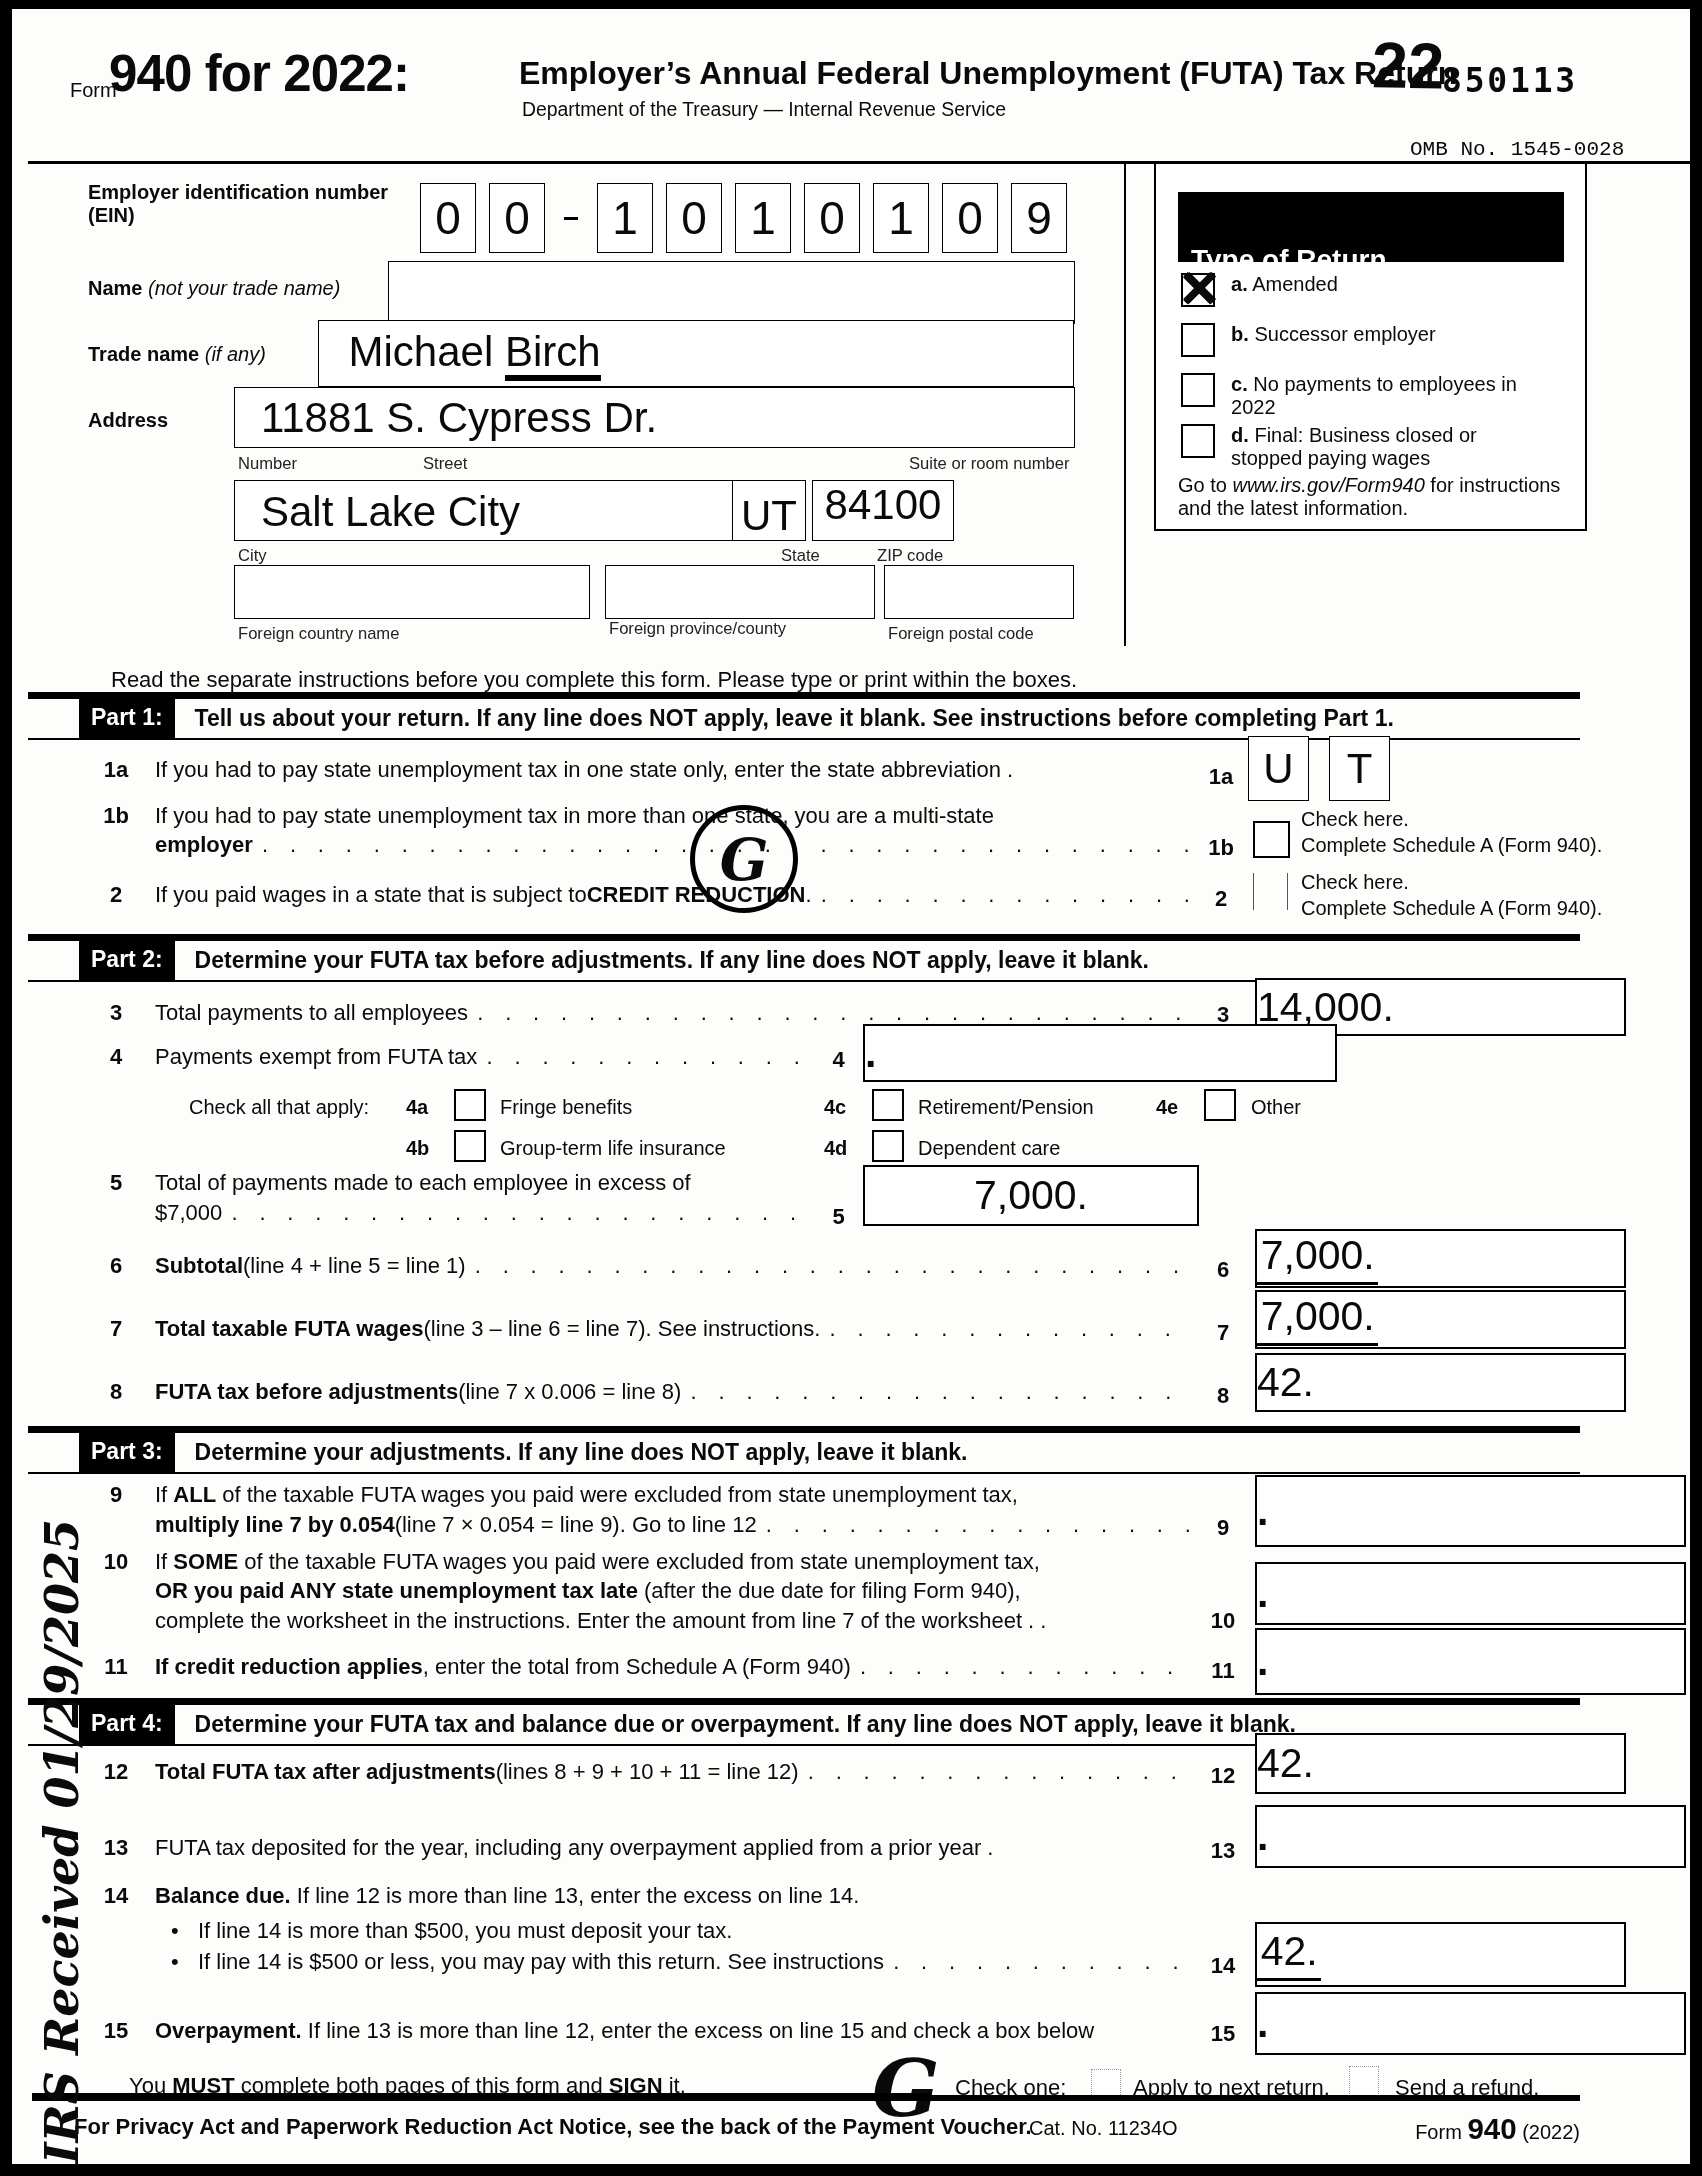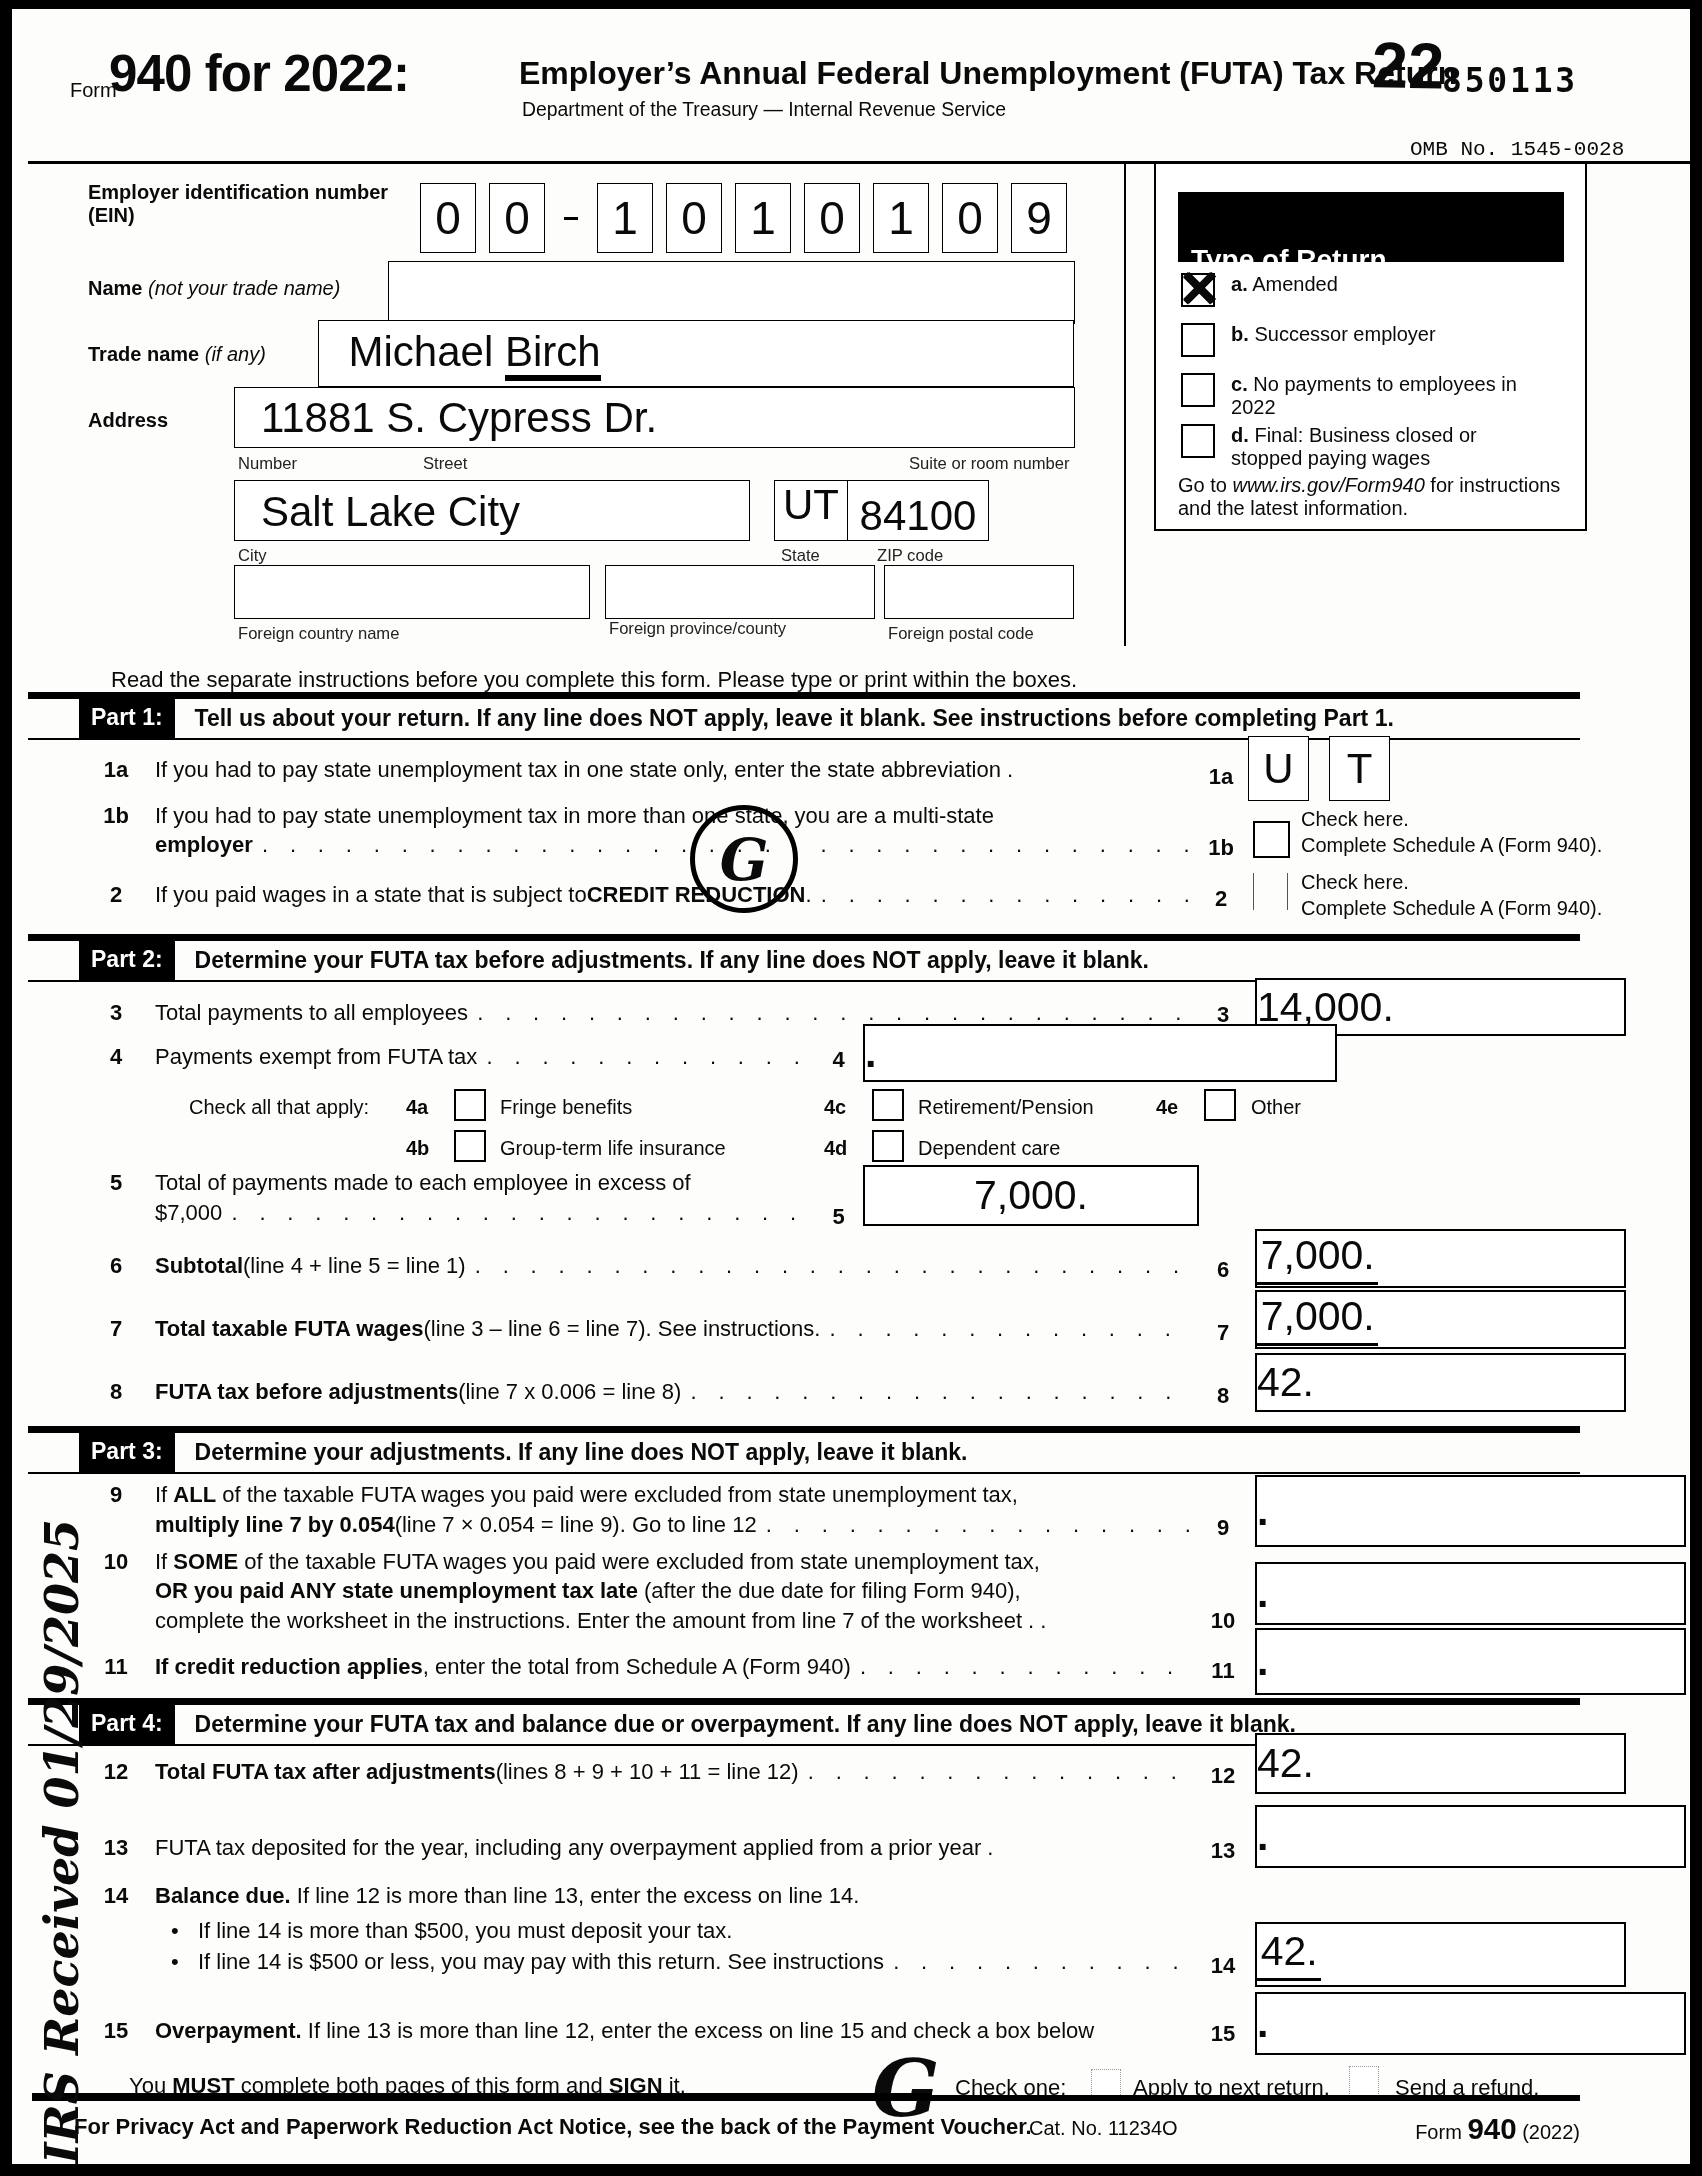--- a/index.html
+++ b/index.html
@@ -99,24 +99,24 @@
   <div class="abs boxfield" style="left:234px;top:387px;width:839px;height:59px;">
     <div class="fieldval" style="padding:5.5px 0 0 26px;">11881 S. Cypress Dr.</div>
   </div>
   <div class="abs sub" style="left:238px;top:454px;">Number</div>
   <div class="abs sub" style="left:423px;top:454px;">Street</div>
   <div class="abs sub" style="left:909px;top:454px;">Suite or room number</div>
 
   <div class="abs boxfield" style="left:234px;top:480px;width:514px;height:59px;">
     <div class="fieldval" style="padding:7.4px 0 0 26px;">Salt Lake City</div>
   </div>
-  <div class="abs boxfield" style="left:774px;top:480px;width:72px;height:59px;display:flex;align-items:flex-start;justify-content:center;">
+  <div class="abs boxfield" style="left:732px;top:480px;width:72px;height:59px;display:flex;align-items:flex-end;justify-content:center;">
     <span class="fieldval">UT</span>
   </div>
-  <div class="abs boxfield" style="left:847px;top:480px;width:140px;height:59px;display:flex;align-items:flex-end;justify-content:center;">
+  <div class="abs boxfield" style="left:812px;top:480px;width:140px;height:59px;display:flex;align-items:flex-start;justify-content:center;">
     <span class="fieldval">84100</span>
   </div>
   <div class="abs sub" style="left:238px;top:546px;">City</div>
   <div class="abs sub" style="left:781px;top:546px;">State</div>
   <div class="abs sub" style="left:877px;top:546px;">ZIP code</div>
 
   <div class="abs boxfield" style="left:234px;top:565px;width:354px;height:52px;border-width:1.4px;"></div>
   <div class="abs boxfield" style="left:605px;top:565px;width:268px;height:52px;border-width:1.4px;"></div>
   <div class="abs boxfield" style="left:884px;top:565px;width:188px;height:52px;border-width:1.4px;"></div>
   <div class="abs sub" style="left:238px;top:624px;">Foreign country name</div>

